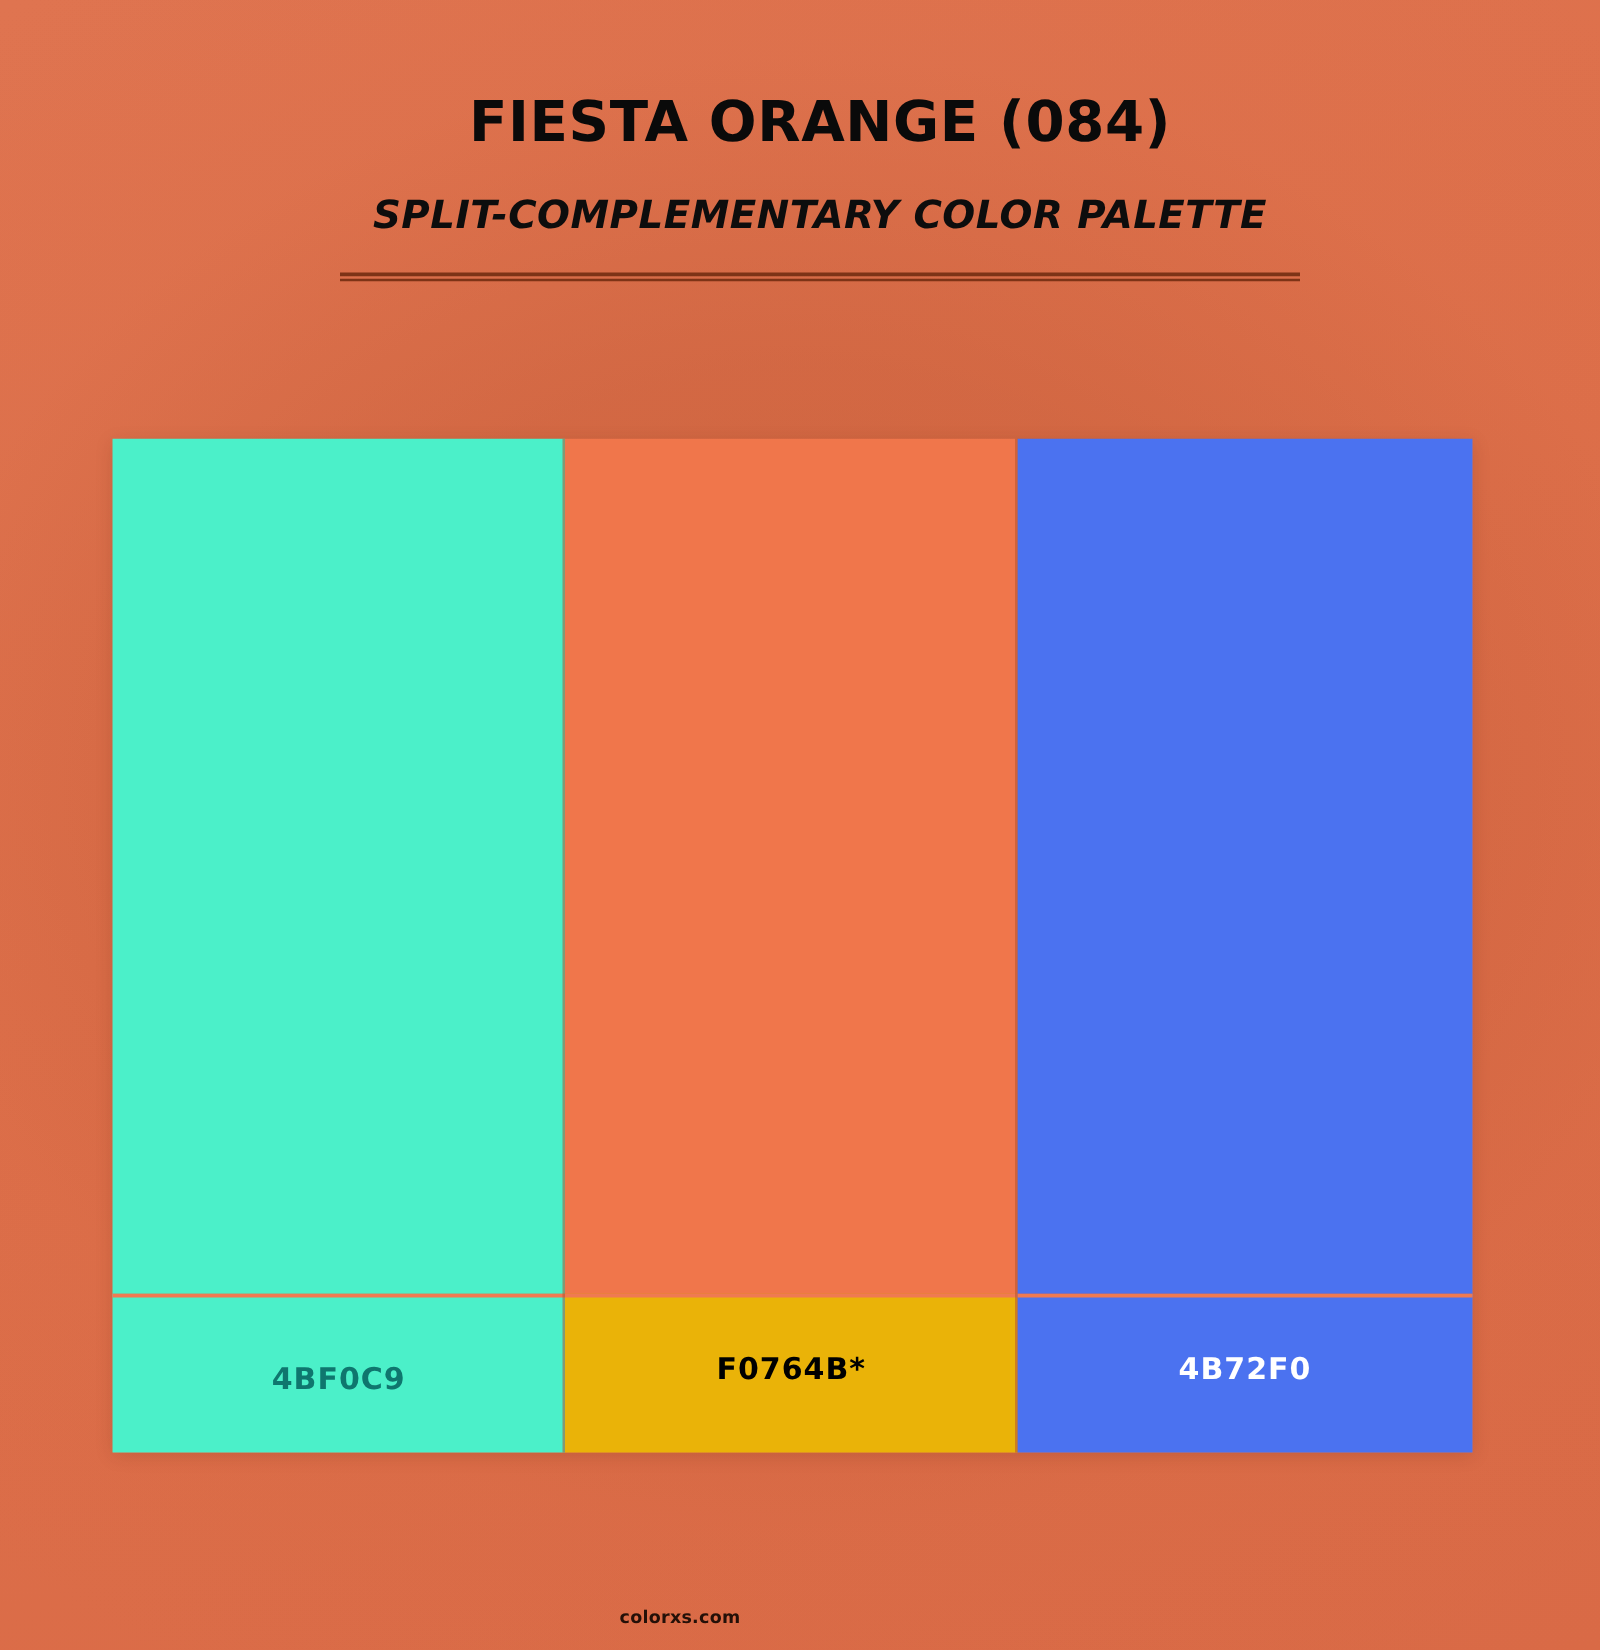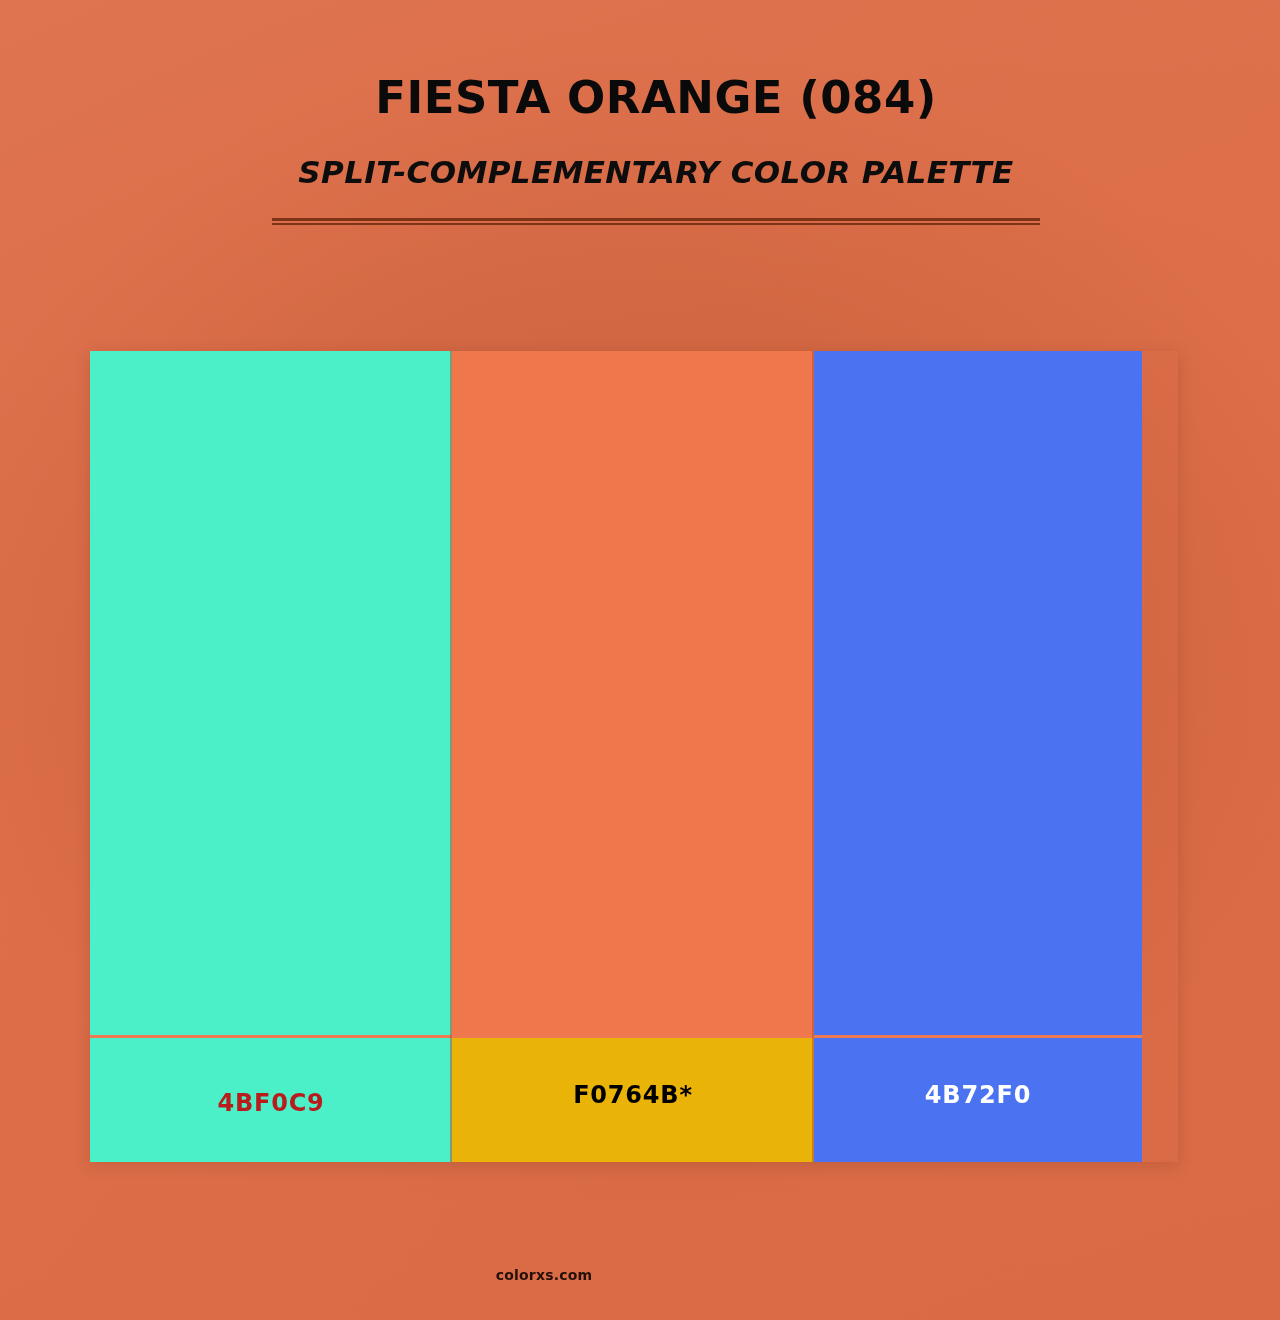--- a/index.html
+++ b/index.html
@@ -85,21 +85,21 @@
     box-shadow: 0 3px 14px rgba(90, 35, 14, 0.18);
   }
   .swatch-column {
     flex: 0 0 auto;
     display: flex;
     flex-direction: column;
     position: relative;
   }
   .swatch-column.col-0 { width: 362px; }
   .swatch-column.col-1 { width: 362px; }
-  .swatch-column.col-2 { width: 328px; }
+  .swatch-column.col-2 { width: 364px; }
 
   .swatch-block {
     flex: 0 0 684px;
     height: 684px;
     width: 100%;
   }
   .swatch-label-cell {
     flex: 1 1 auto;
     display: flex;
     align-items: center;
@@ -137,21 +137,21 @@
     z-index: 2;
   }
 
   
   #footer {
     position: absolute;
     left: 0;
     bottom: 0;
     width: 1088px;
     text-align: center;
-    padding-bottom: 36px;
+    padding-bottom: 18px;
   }
   #footer-brand {
     font-size: 14px;
     font-weight: 700;
     color: #241008;
     letter-spacing: 0.2px;
   }
 </style>
 <style>.swatch-label-cell::before{background:#EF7A52;}</style></head>
 <body>
@@ -165,21 +165,21 @@
     <div class="rule top" style="background: rgb(125, 51, 22);"></div>
     <div class="rule bot" style="background: rgb(125, 51, 22);"></div>
   </div>
 </div>
 
 <div id="palette-panel">
 
   <div class="swatch-column col-0">
     <div class="swatch-block" style="background: rgb(75, 240, 201);"></div>
     <div class="swatch-label-cell" style="background: rgb(75, 240, 201);">
-      <span class="swatch-label" style="color: #b91c1c; margin-top: 16px;">4BF0C9</span>
+      <span class="swatch-label" style="color: #0f766e; margin-top: 16px;">4BF0C9</span>
     </div>
   </div>
 
   <div class="swatch-column col-1">
     <div class="swatch-block" style="background: rgb(240, 118, 75);"></div>
     <div class="swatch-label-cell" style="background: #eab308;">
       <span class="swatch-label" style="color: rgb(0, 0, 0);">F0764B*</span>
     </div>
   </div>
 

